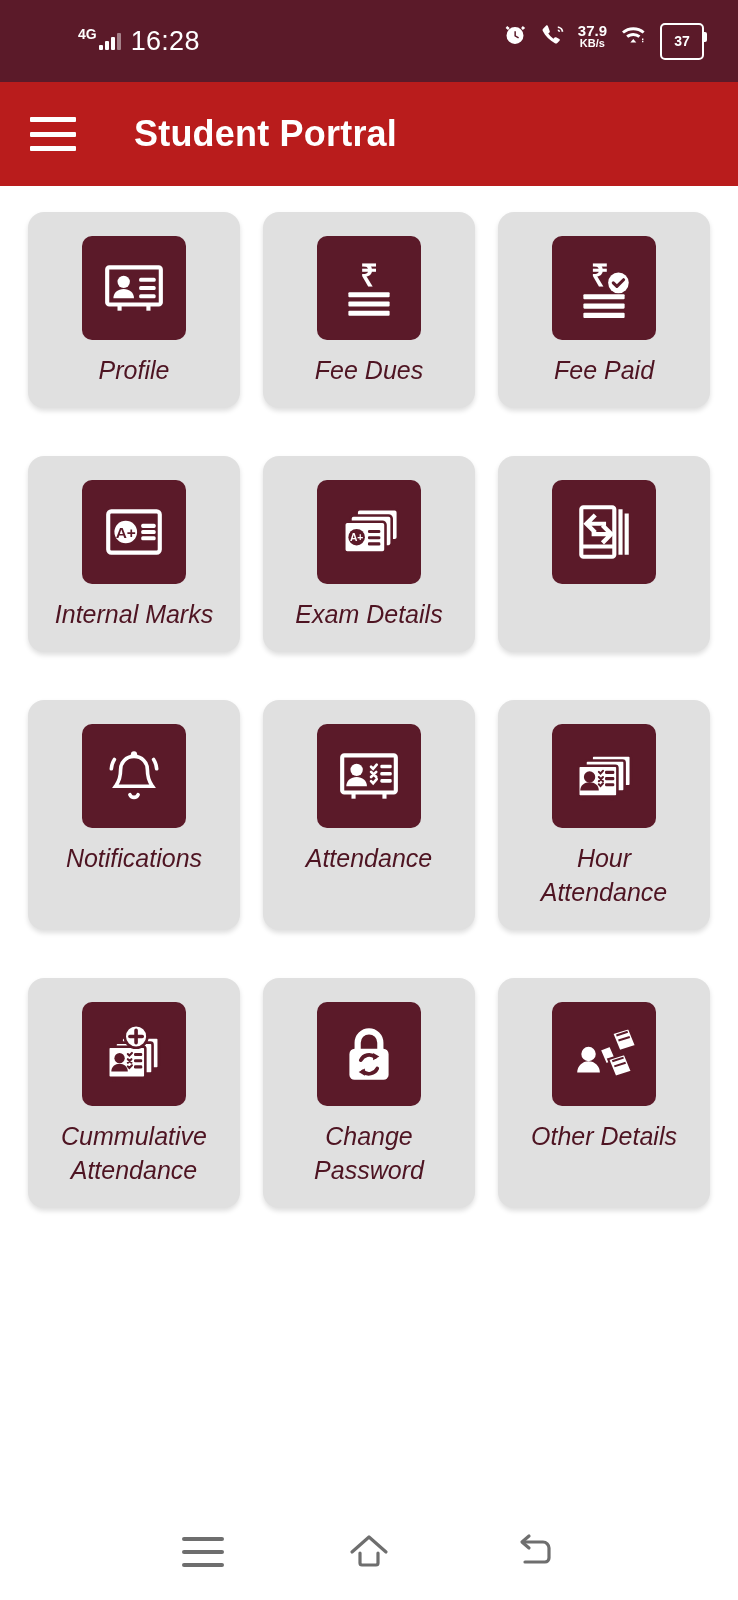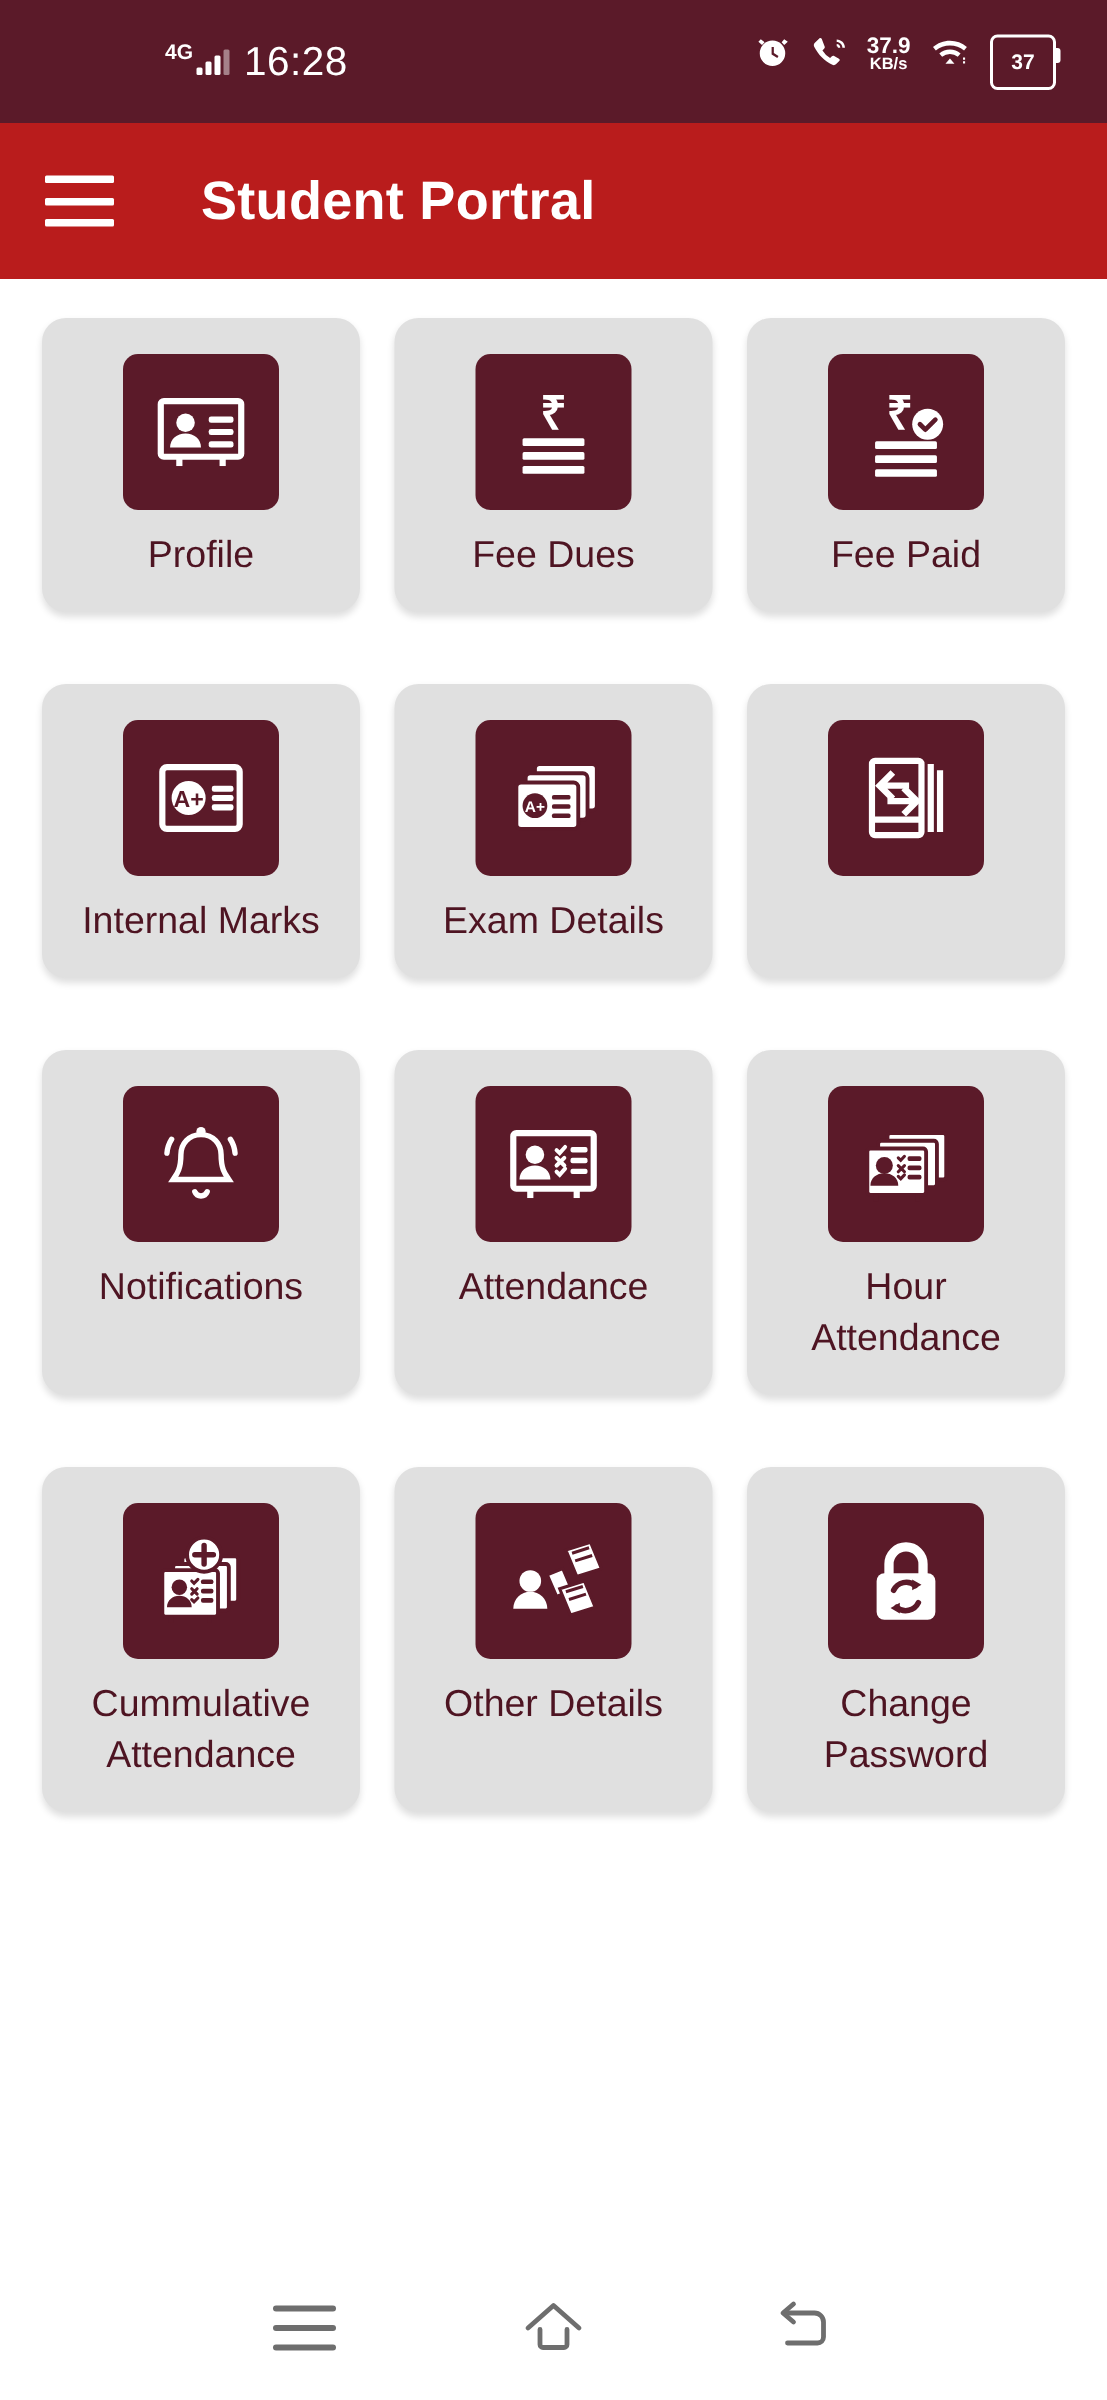--- a/index.html
+++ b/index.html
@@ -8,21 +8,21 @@
     background: #ffffff;
     font-family: "Liberation Sans", sans-serif;
     overflow: hidden;
   }
   .phone { position: relative; width: 738px; height: 1600px; background:#fff; }
 
   
   .statusbar {
     height: 82px; background: #5B1A29;
     display: flex; align-items: center;
-    padding: 0 34px 0 110px;
+    padding: 0 34px 0 78px;
     color: #fff;
   }
   .sb-left { display:flex; align-items:center; gap:10px; }
   .net-badge { display:flex; align-items:flex-end; gap:2px; }
   .net-g { font-size: 14px; font-weight:700; line-height:1; position:relative; top:-9px; }
   .bars { display:flex; align-items:flex-end; gap:2px; height:18px; }
   .bars i { display:block; width:4px; background:#fff; border-radius:1px; }
   .bars i:nth-child(1){ height:5px; }
   .bars i:nth-child(2){ height:9px; }
   .bars i:nth-child(3){ height:13px; }
@@ -68,21 +68,21 @@
   .tile.tall { min-height: 230px; }
   .badge {
     width: 104px; height: 104px;
     background:#5B1A29; border-radius: 10px;
     display:flex; align-items:center; justify-content:center;
   }
   .badge svg { width: 66px; height: 66px; display:block; }
   .tile-label {
     margin-top: 14px;
     font-size: 25px; color:#4E1422; text-align:center;
-    line-height: 1.35; font-weight: 400;
+    line-height: 1.35; font-weight: 400; font-style: italic;
   }
 
   
   .navbar {
     position:absolute; left:0; right:0; bottom:0; height: 96px;
     display:flex; align-items:center; justify-content:space-around;
     padding: 0 120px;
   }
   .navbtn { width:56px; height:46px; display:flex; align-items:center; justify-content:center; cursor:pointer; }
   .nav-lines { display:flex; flex-direction:column; gap:9px; width:42px; }
@@ -328,57 +328,57 @@
           <g stroke="#5B1A29" stroke-width="2" stroke-linecap="round" fill="none">
             <path d="m26 32 1.5 1.5L30 31"></path>
             <path d="m26 37 3.5 3.5M29.5 37 26 40.5"></path>
             <path d="m26 44 1.5 1.5L30 43"></path>
           </g>
         </svg>
       </div>
       <div class="tile-label">Cummulative<br>Attendance</div>
     </div>
 
-    <div class="tile">
-      <div class="badge">
-        <svg viewBox="0 0 64 64">
-          <g fill="#fff">
-            <circle cx="17" cy="32" r="7"></circle>
-            <path d="M6 50c0-6.3 5-11 11-11s11 4.7 11 11z"></path>
-          </g>
-          <g fill="#fff" stroke="#5B1A29" stroke-width="2">
-            <path d="m28 28 10-4 6 14-10 4z"></path>
-            <path d="m40 12 16-5 7 17-16 5z"></path>
-            <path d="m36 37 16-5 7 17-16 5z"></path>
-          </g>
-          <g stroke="#5B1A29" stroke-width="2">
-            <path d="m44 14 11-3.5M46 19l11-3.5"></path>
-            <path d="m40 39 11-3.5M42 44l11-3.5"></path>
-          </g>
-        </svg>
-      </div>
-      <div class="tile-label">Other Details</div>
-    </div>
-
     <div class="tile tall">
       <div class="badge">
         <svg viewBox="0 0 64 64">
           <path d="M21 28v-7a11 11 0 0 1 22 0v7" fill="none" stroke="#fff" stroke-width="6"></path>
           <rect x="13" y="27" width="38" height="30" rx="5" fill="#fff"></rect>
           <g fill="none" stroke="#5B1A29" stroke-width="3.6" stroke-linecap="round">
             <path d="M24 38a9 9 0 0 1 14-3"></path>
             <path d="M40 46a9 9 0 0 1-14 3"></path>
           </g>
           <g fill="#5B1A29">
             <path d="m36 31 6 3.5-6 3.5z"></path>
             <path d="m28 53-6-3.5 6-3.5z"></path>
           </g>
         </svg>
       </div>
       <div class="tile-label">Change<br>Password</div>
+    </div>
+
+    <div class="tile">
+      <div class="badge">
+        <svg viewBox="0 0 64 64">
+          <g fill="#fff">
+            <circle cx="17" cy="32" r="7"></circle>
+            <path d="M6 50c0-6.3 5-11 11-11s11 4.7 11 11z"></path>
+          </g>
+          <g fill="#fff" stroke="#5B1A29" stroke-width="2">
+            <path d="m28 28 10-4 6 14-10 4z"></path>
+            <path d="m40 12 16-5 7 17-16 5z"></path>
+            <path d="m36 37 16-5 7 17-16 5z"></path>
+          </g>
+          <g stroke="#5B1A29" stroke-width="2">
+            <path d="m44 14 11-3.5M46 19l11-3.5"></path>
+            <path d="m40 39 11-3.5M42 44l11-3.5"></path>
+          </g>
+        </svg>
+      </div>
+      <div class="tile-label">Other Details</div>
     </div>
 
 
   </div>
 
   <div class="navbar">
     <div class="navbtn">
       <span class="nav-lines">
           <i></i>
           <i></i>

